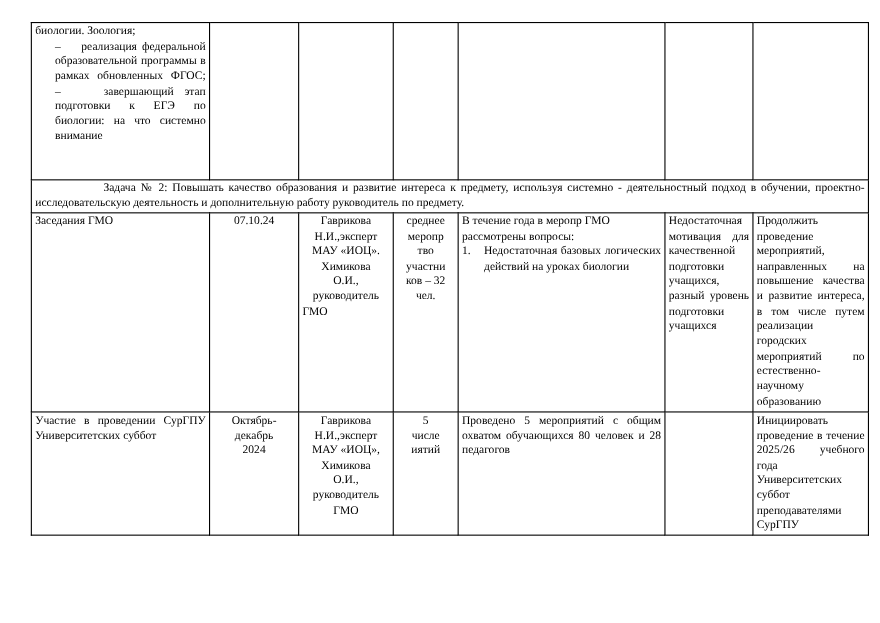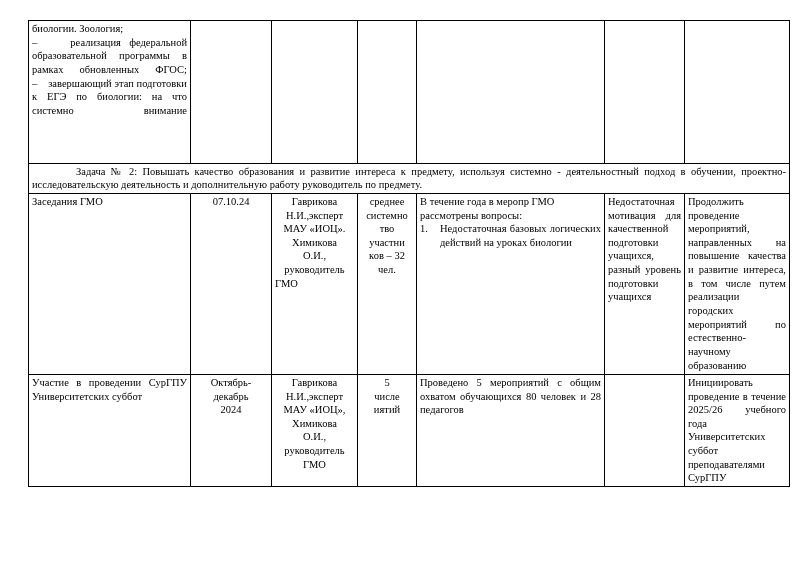--- a/index.html
+++ b/index.html
@@ -43,20 +43,21 @@
   .c3 { width: 86px; }
   .c4 { width: 59px; }
   .c5 { width: 188px; }
   .c6 { width: 80px; }
   .c7 { width: 105px; }
 
   .just {
     text-align: justify;
     text-align-last: justify;
     hyphens: manual;
+    margin-left: 18px;
   }
   .just-left {
     text-align: justify;
   }
   .center { text-align: center; }
   .left { text-align: left; }
 
   .task-cell {
     text-align: justify;
     padding: 2px 4px 2px 3px;
@@ -131,21 +132,21 @@
           <span class="frag">Гаврикова</span>
           <span class="frag">Н.И.,эксперт</span>
           <span class="frag">МАУ «ИОЦ».</span>
           <span class="frag">Химикова</span>
           <span class="frag">О.И.,</span>
           <span class="frag">руководитель</span>
           <span class="frag left">ГМО</span>
         </td>
         <td class="c4 center">
           <span class="frag">среднее</span>
-          <span class="frag">системно</span>
+          <span class="frag">меропр</span>
           <span class="frag">тво</span>
           <span class="frag">участни</span>
           <span class="frag">ков – 32</span>
           <span class="frag">чел.</span>
         </td>
         <td class="c5">
           <span class="frag left">В течение года в меропр ГМО</span>
           <span class="frag left">рассмотрены вопросы:</span>
           <ul class="numlist">
             <li><span class="num">1.</span><span>Недостаточная базовых логических действий на уроках биологии</span></li>

